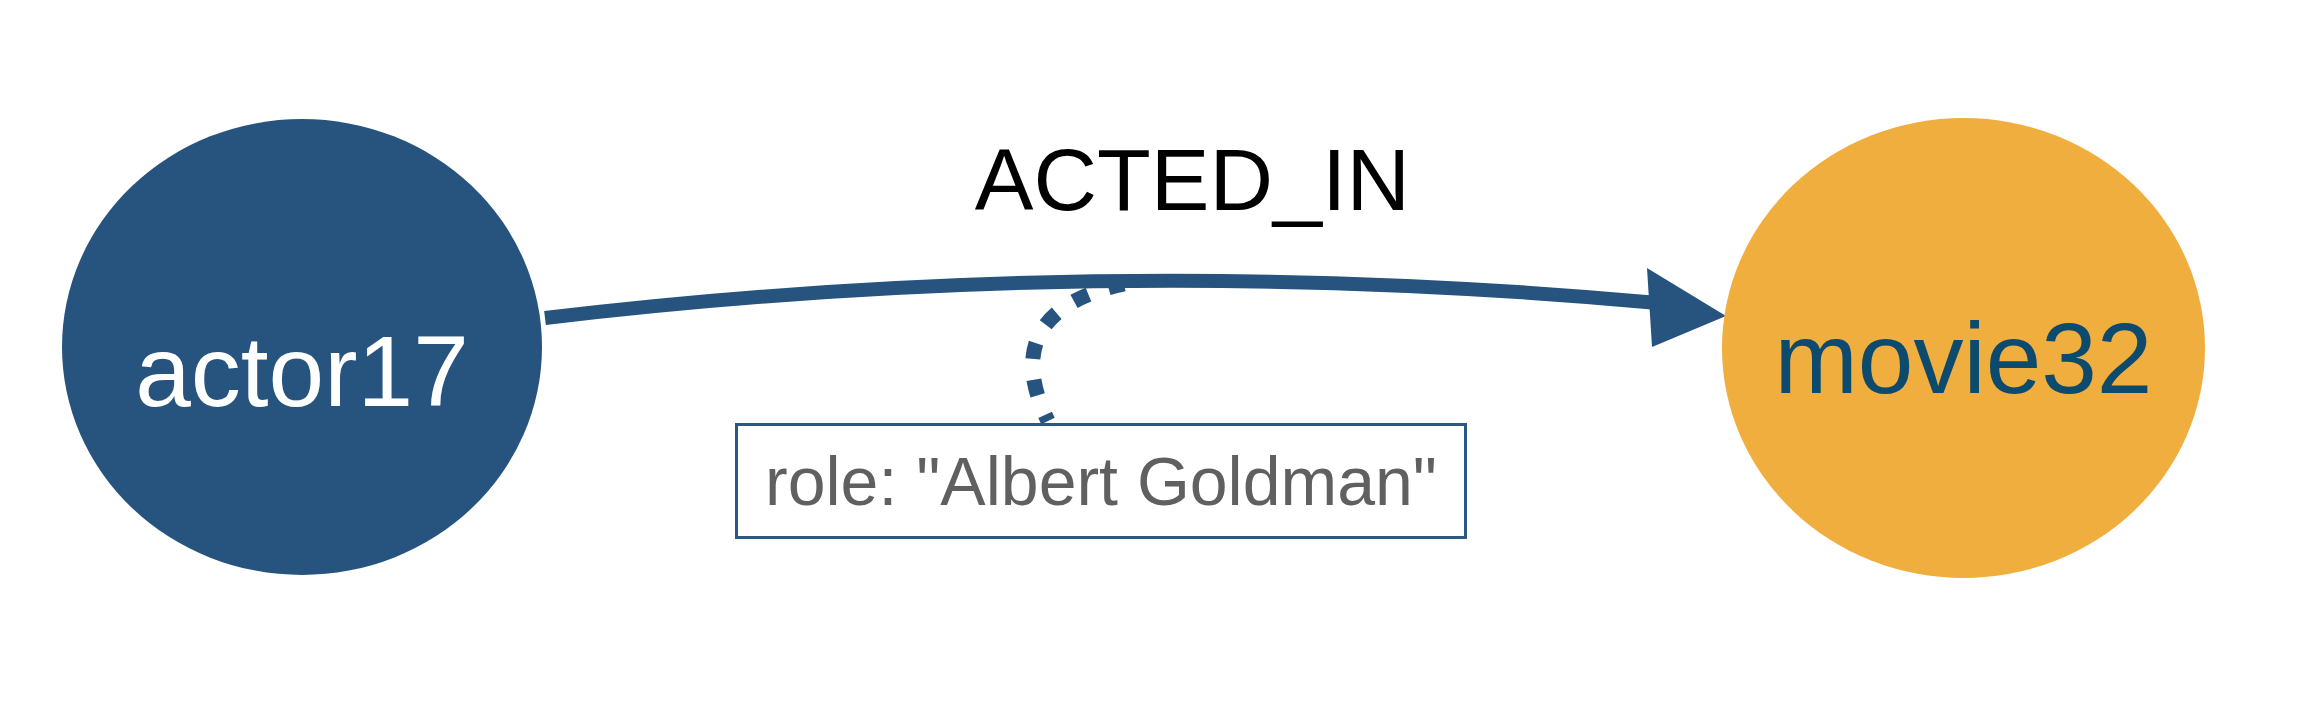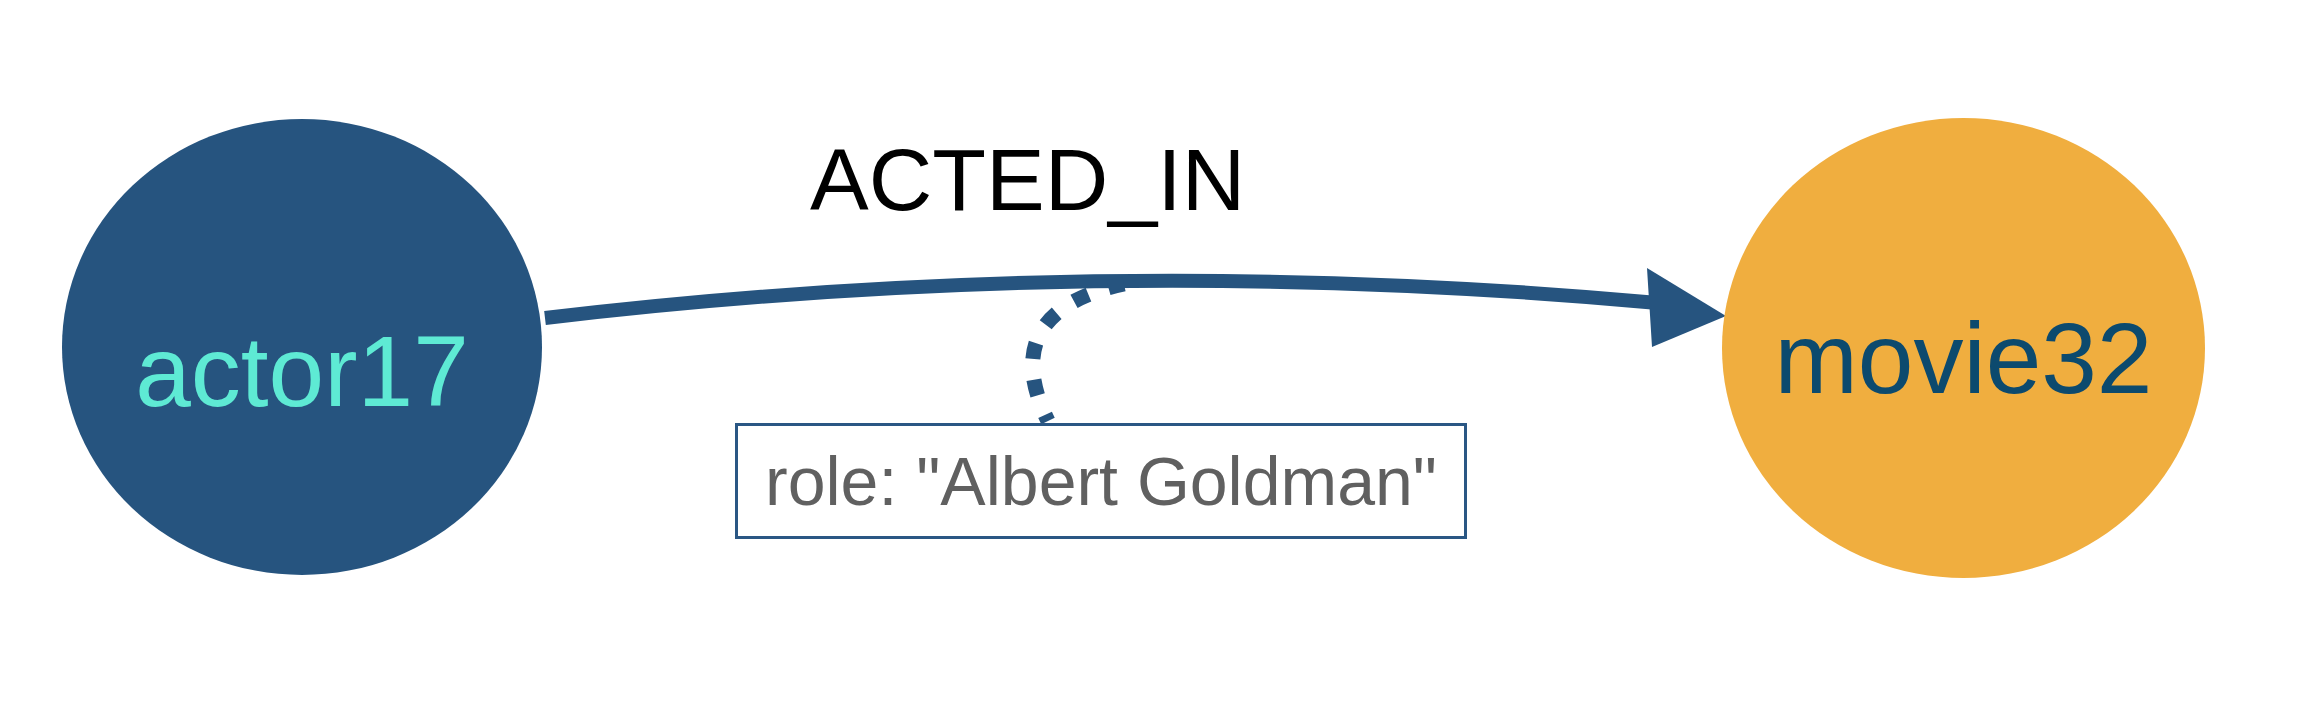--- a/index.html
+++ b/index.html
@@ -46,21 +46,21 @@
     left: 1722px;
     top: 118px;
     width: 483px;
     height: 460px;
   }
   .edge-label {
     position: absolute;
     left: 810px;
     top: 136px;
     width: 600px;
-    text-align: left;
+    text-align: right;
     font-size: 88px;
     line-height: 1;
     color: #000000;
     white-space: nowrap;
   }
   .property-box {
     position: absolute;
     left: 735px;
     top: 423px;
     width: 732px;
@@ -87,21 +87,21 @@
   <svg class="edge-layer" viewBox="0 0 2324 714">
 
     <path d="M 545 318 Q 1100 252 1658 303" fill="none" stroke-width="14" stroke="#26547F"></path>
 
     <polygon points="1647,268 1726,316 1652,347" fill="#26547F"></polygon>
 
     <path d="M 1124 284 C 1040 302 1012 348 1048 421" fill="none" stroke-width="15" stroke-dasharray="16 21" stroke-linecap="butt" stroke="#26547F"></path>
   </svg>
 
   <div class="node node-actor" style="background-color: rgb(38, 84, 127);">
-    <span class="node-label" style="color: #5eead4; margin-top: 28px;">actor17</span>
+    <span class="node-label" style="color: #ffffff; margin-top: 28px;">actor17</span>
   </div>
 
   <div class="node node-movie" style="background-color: rgb(240, 174, 63);">
     <span class="node-label" style="color: #0c4a6e;">movie32</span>
   </div>
 
   <div class="edge-label" style="color: rgb(0, 0, 0);">ACTED_IN</div>
 
   <div class="property-box" style="border-color: rgb(42, 87, 132);">
     <span class="property-text" style="color: rgb(96, 96, 96);">role: "Albert Goldman"</span>

